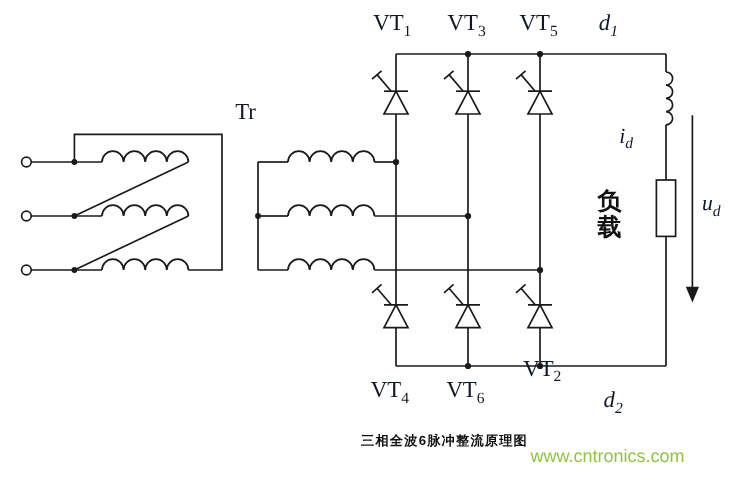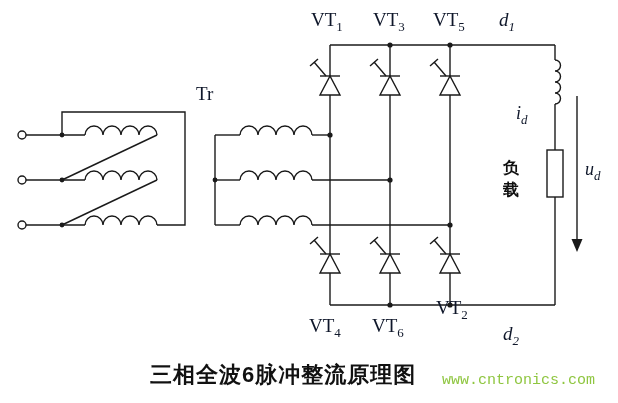--- a/index.html
+++ b/index.html
@@ -26,39 +26,39 @@
   .ital{font-style:italic;font-family:Liberation Serif, serif;}
   .cjk{
     font-family:"Liberation Sans",sans-serif;
     font-weight:bold;
     color:#111111;
   }
   .load-label{
     position:absolute;
     left:497px;top:157px;
     width:22px;
-    font-size:16px;
+    font-size:20px;
     line-height:22px;
     word-break:break-all;
-    text-align:right;
+    text-align:center;
   }
   .caption{
     position:absolute;
     left:150px;top:360px;
     width:290px;
-    text-align:left;
-    font-size:22px;
+    text-align:right;
+    font-size:11px;
     letter-spacing:1px;
   }
   .watermark{
     position:absolute;
     left:442px;top:372px;
     font-size:15px;
     color:#8fc640;
-    font-family:Liberation Mono, monospace;
+    font-family:Liberation Sans, sans-serif;
   }
 </style>
 </head>
 <body>
 
 <div class="canvas">
 
   <svg width="618" height="403" viewBox="0 0 618 403">
 
     <defs>

